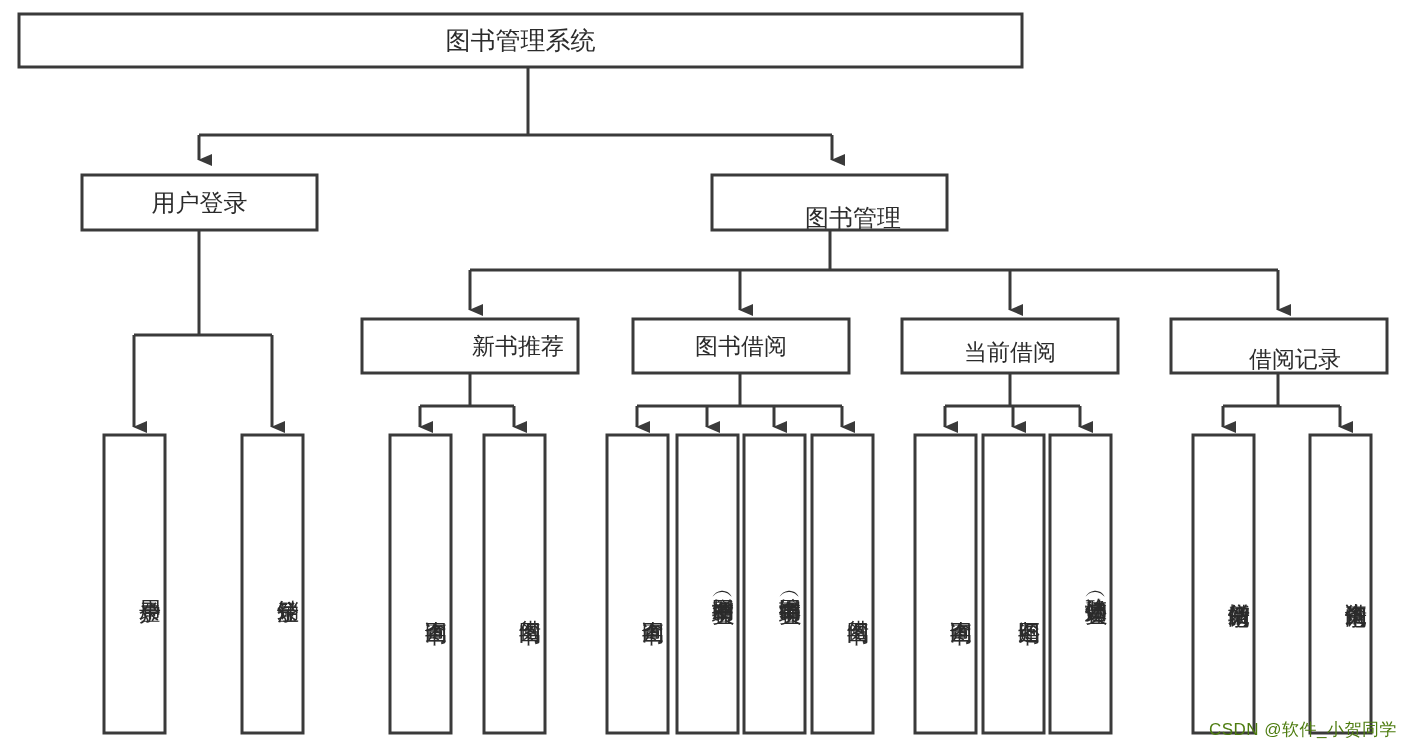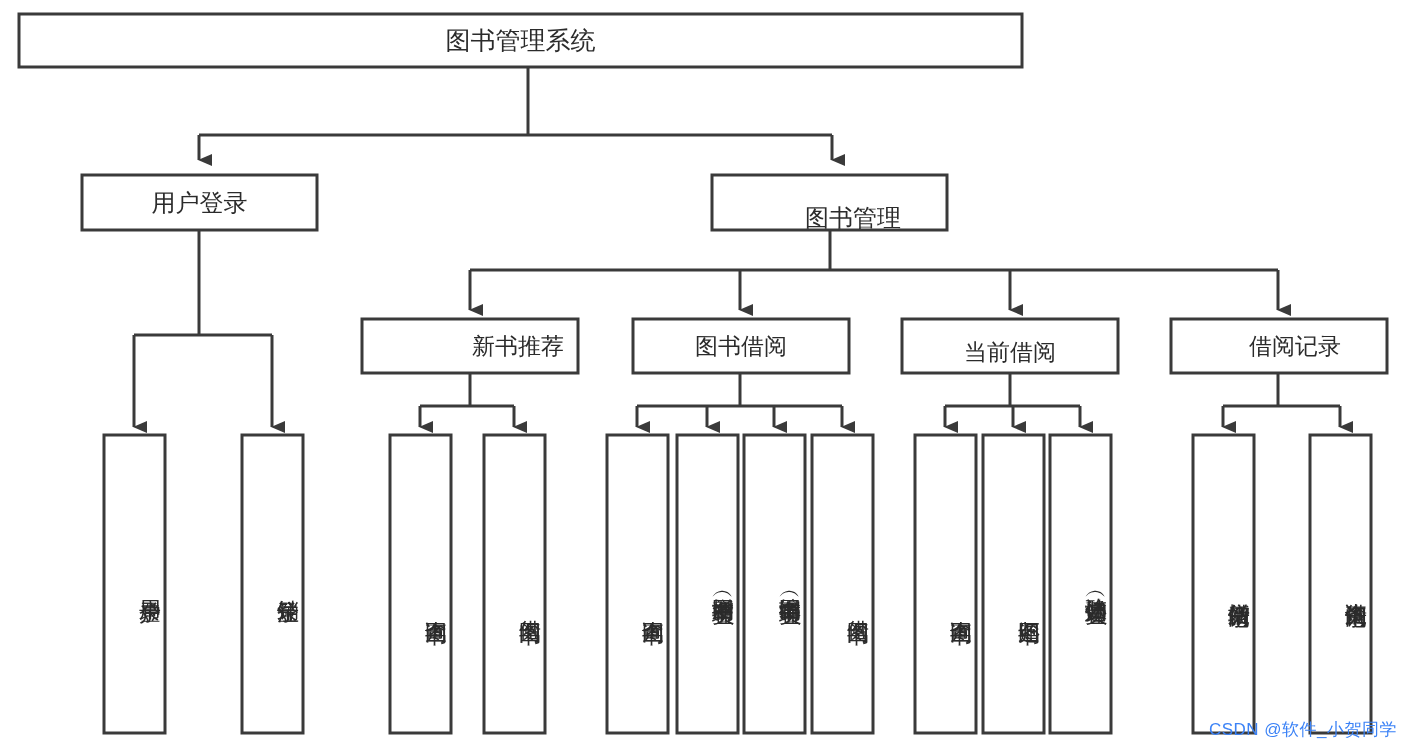--- a/index.html
+++ b/index.html
@@ -72,21 +72,21 @@
     font-size: 23px;
   }
   .leaf-label {
     font-size: 22px;
   }
   #watermark {
     position: absolute;
     right: 8px;
     bottom: 6px;
     font-size: 17px;
-    color: #3b82f6;
+    color: #4d7c0f;
     font-family: "Liberation Sans", "DejaVu Sans", sans-serif;
     letter-spacing: 0.5px;
     pointer-events: none;
   }
 </style>
 </head>
 <body>
 
 <div id="diagram-root">
 
@@ -167,21 +167,21 @@
   </svg>
 
   <div class="node-label label-horizontal root-label" style="left:19px; top:14px; width:1003px; height:53px;">图书管理系统</div>
 
   <div class="node-label label-horizontal level1-label" style="left:82px; top:175px; width:235px; height:55px;">用户登录</div>
   <div class="node-label label-horizontal level1-label" style="left:712px; top:175px; width:282px; height:55px;margin-top:15px;">图书管理</div>
 
   <div class="node-label label-horizontal level2-label" style="left:362px; top:319px; width:216px; height:54px;margin-left:48px;">新书推荐</div>
   <div class="node-label label-horizontal level2-label" style="left:633px; top:319px; width:216px; height:54px;border-radius:10px;">图书借阅</div>
   <div class="node-label label-horizontal level2-label" style="left:902px; top:319px; width:216px; height:66px;">当前借阅</div>
-  <div class="node-label label-horizontal level2-label" style="left:1171px; top:319px; width:216px; height:54px;padding-left:32px;">借阅记录</div>
+  <div class="node-label label-horizontal level2-label" style="left:1171px; top:332px; width:216px; height:54px;padding-left:32px;">借阅记录</div>
 
   <div class="node-label label-vertical leaf-label" style="left:104px; top:455px; width:61px; height:258px;">用户登录</div>
   <div class="node-label label-vertical leaf-label" style="left:242px; top:455px; width:61px; height:258px;">注销登录</div>
 
   <div class="node-label label-vertical leaf-label" style="left:390px; top:490px; width:61px; height:230px;">查询图书</div>
   <div class="node-label label-vertical leaf-label" style="left:484px; top:490px; width:61px; height:230px;">借阅图书</div>
 
   <div class="node-label label-vertical leaf-label" style="left:607px; top:490px; width:61px; height:230px;">查询图书</div>
   <div class="node-label label-vertical leaf-label" style="left:677px; top:442px; width:61px; height:285px;">新增图书（管理员）</div>
   <div class="node-label label-vertical leaf-label" style="left:744px; top:442px; width:61px; height:285px;">编辑图书（管理员）</div>

